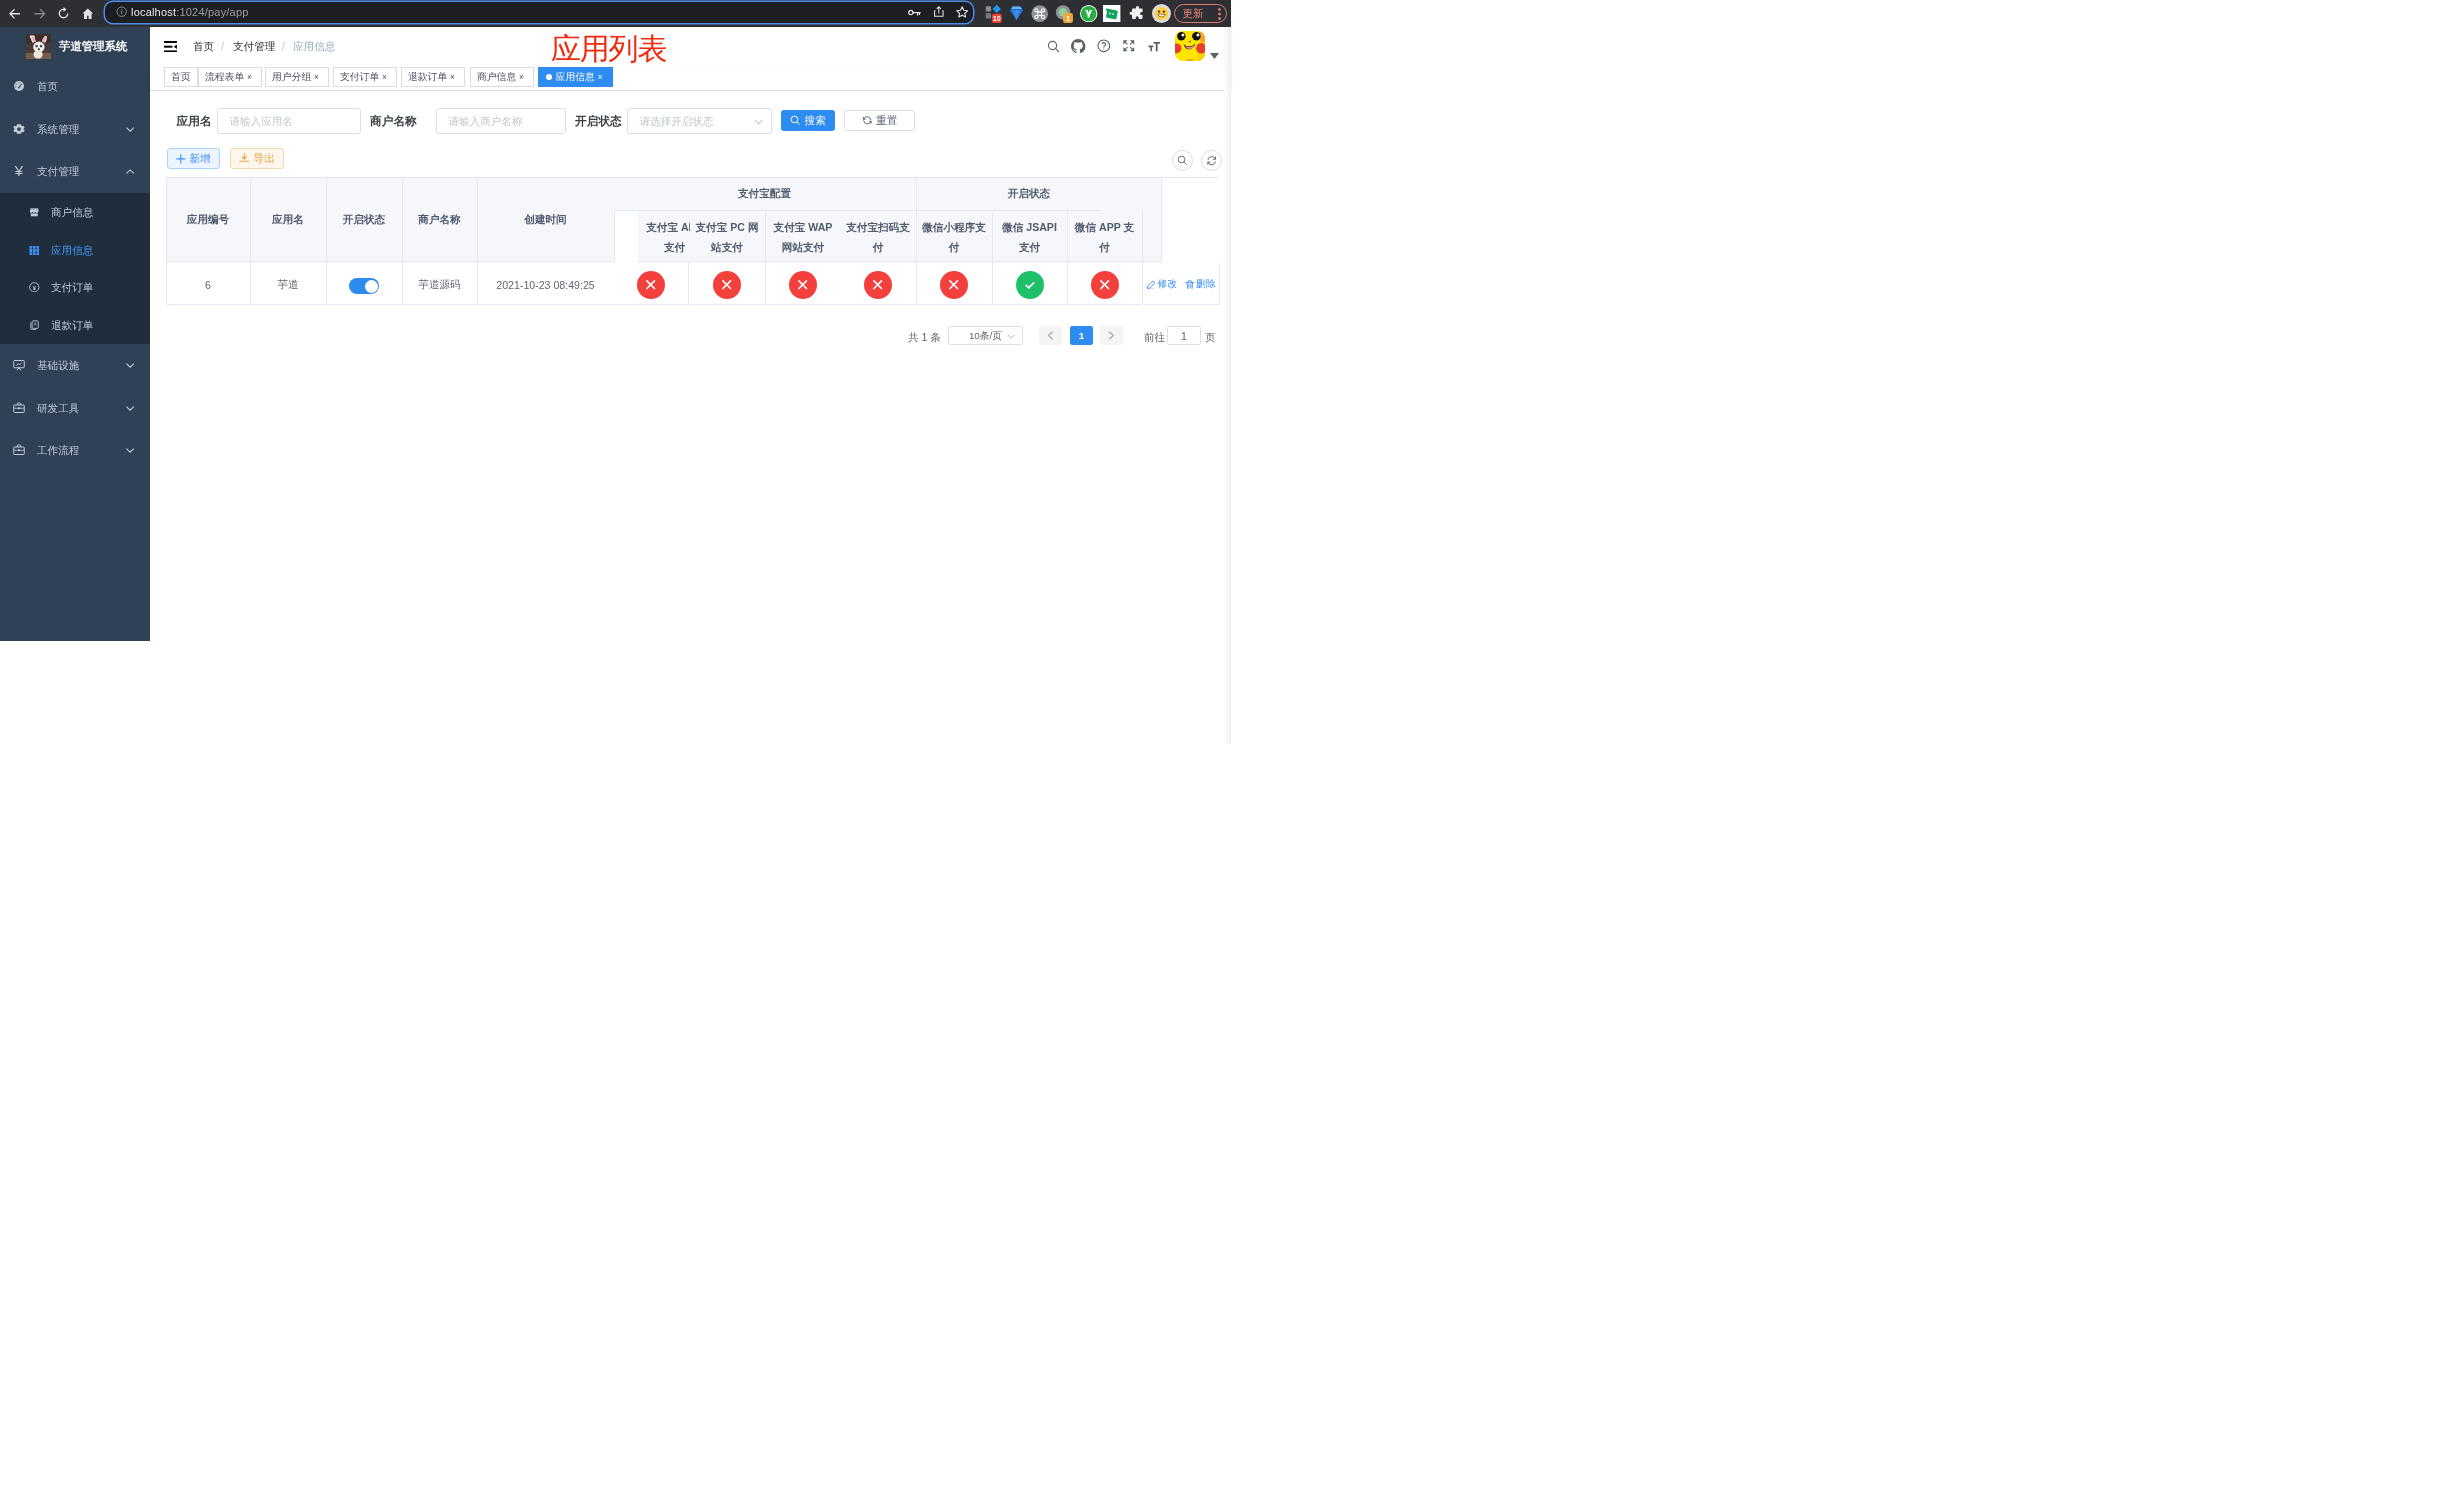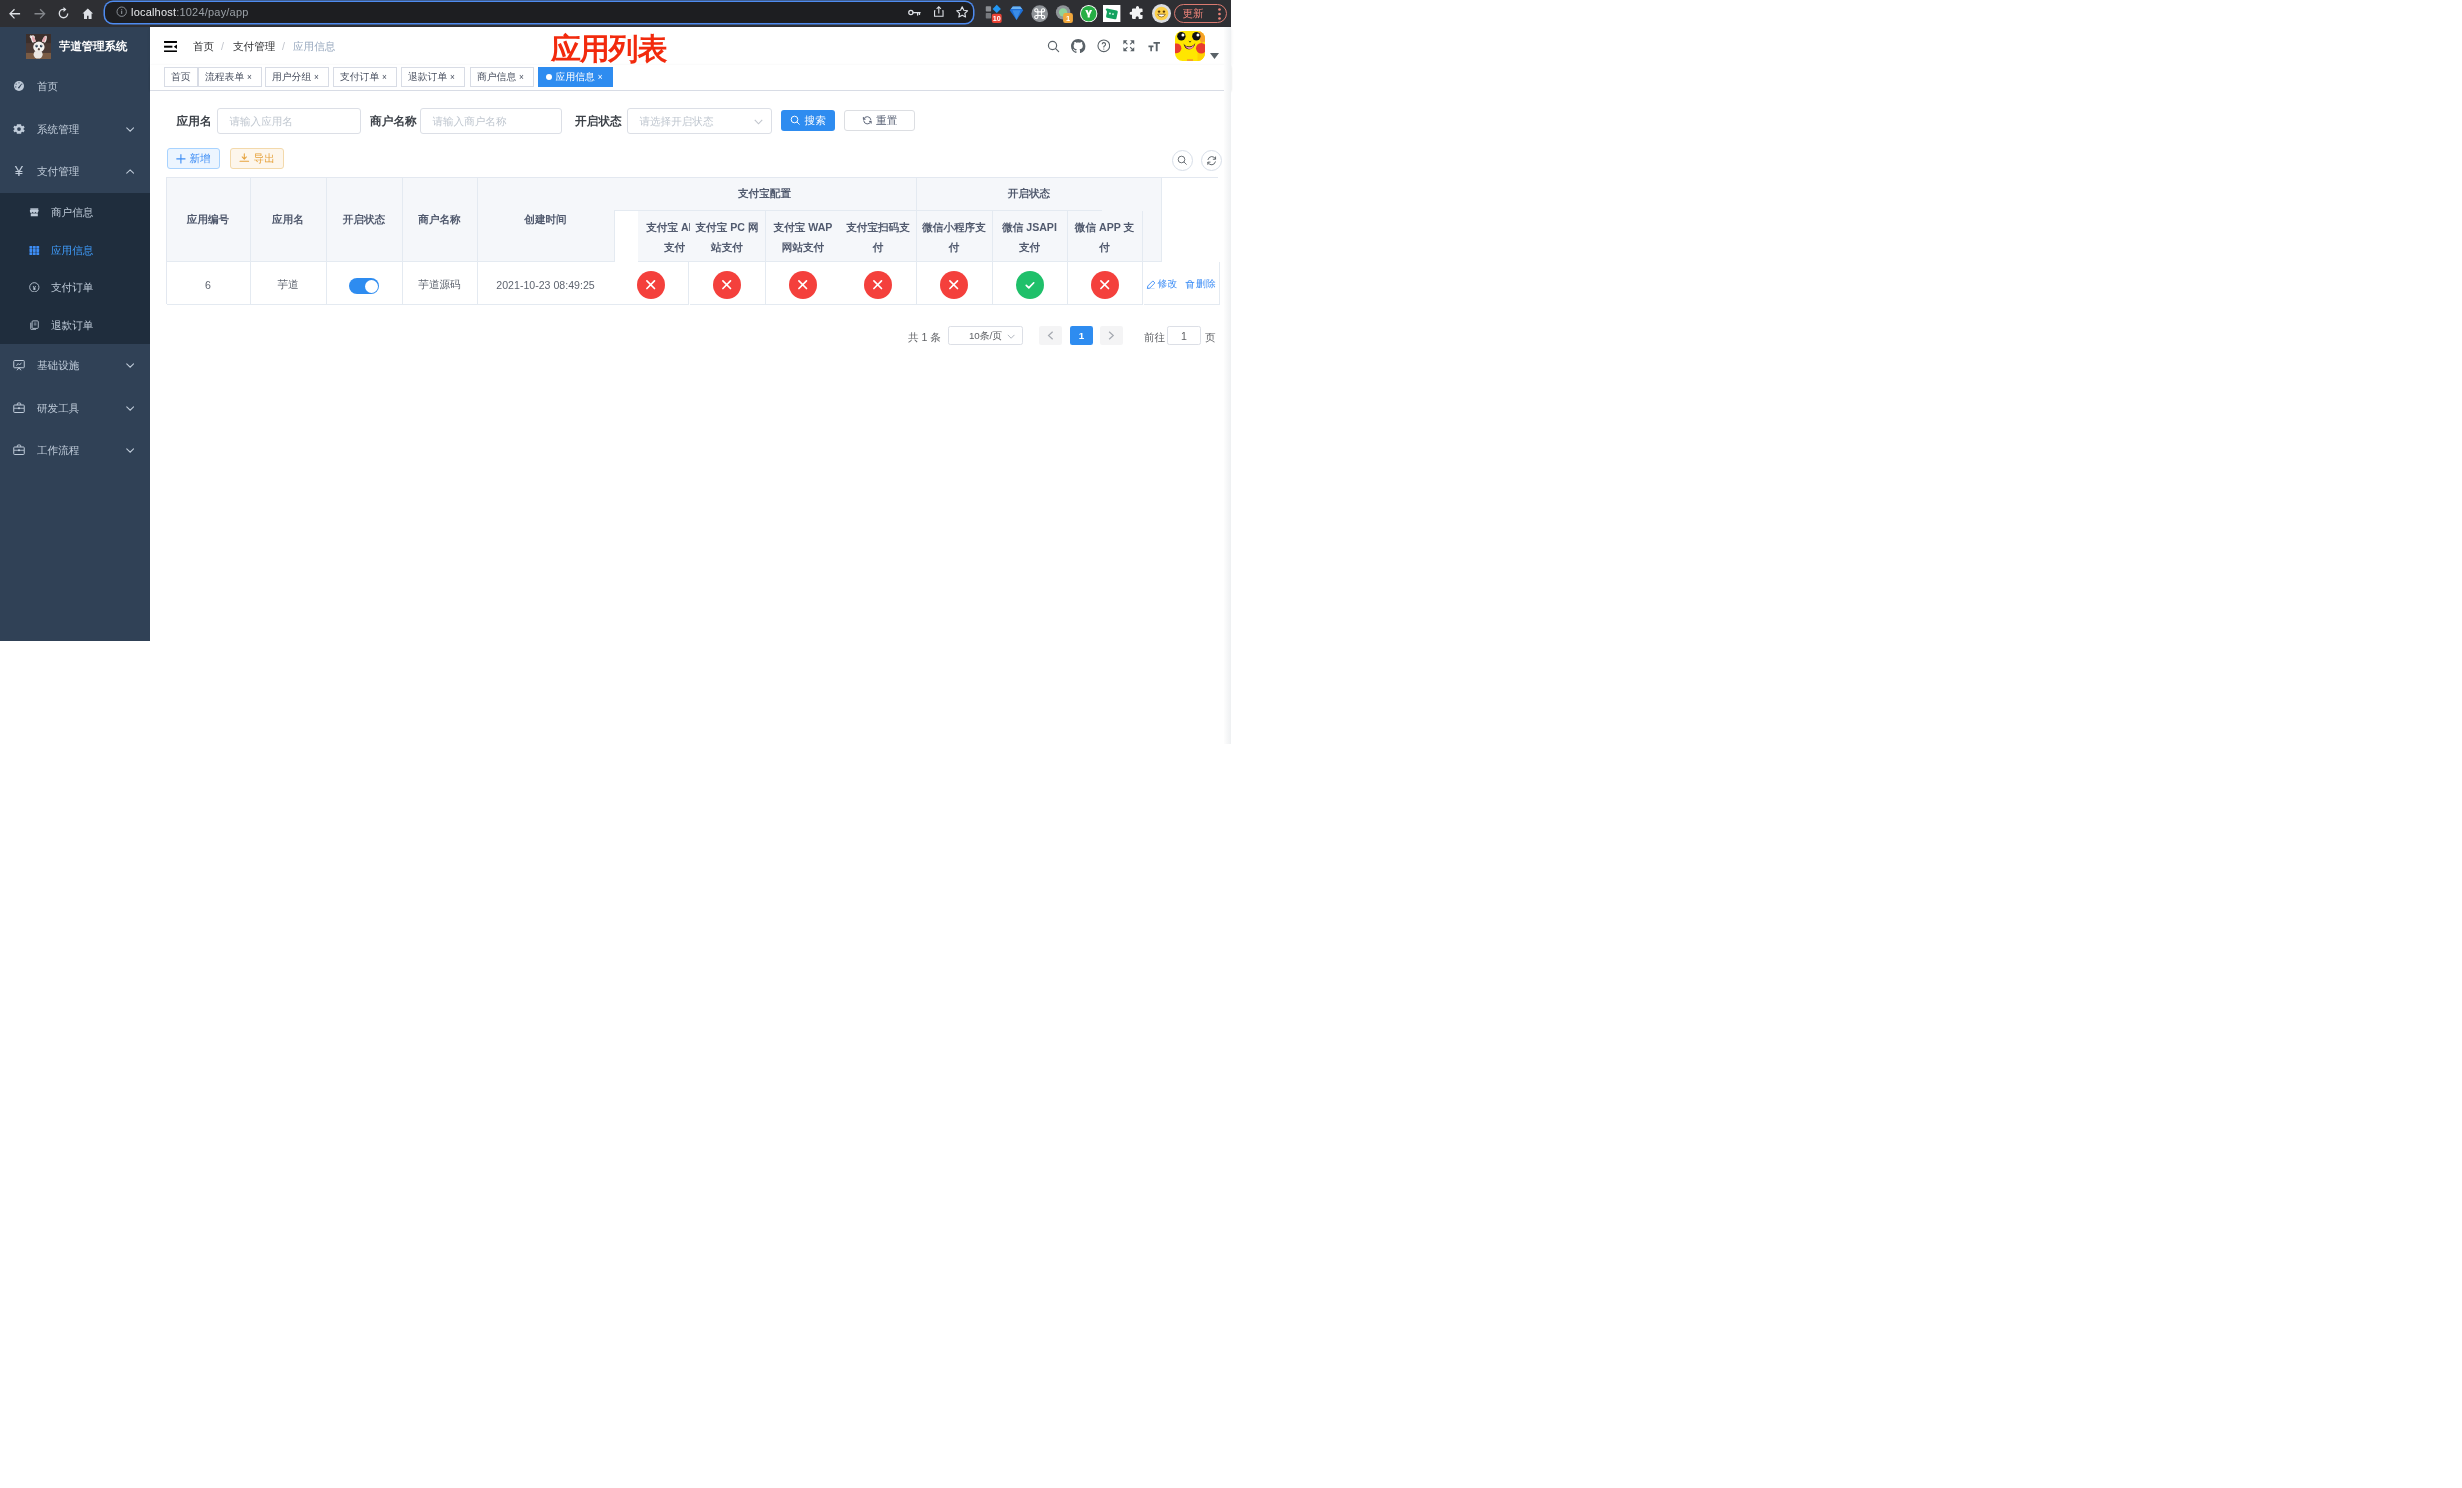--- a/index.html
+++ b/index.html
@@ -25,21 +25,21 @@
 .sub{position:absolute;left:0;width:150px;background:#1f2d3d}
 .sitem{position:absolute;left:0;width:150px;height:38px;color:#bfcbd9;font-size:10.6px}
 .sitem .txt{position:absolute;left:51px;top:0;line-height:38px}
 .sitem .ic{position:absolute;left:29px;top:13.6px;width:10.6px;height:10.6px}
 .sitem.act{color:#409eff}
 
 #navbar{position:absolute;left:0;top:0;width:1081px;height:38px;background:#fff;box-shadow:0 0.8px 3px rgba(0,21,41,.08)}
 .crumb{position:absolute;top:0;height:38px;line-height:38px;font-size:10.6px;color:#303133}
 .crumb.lite{color:#97a8be}
 .crumb.sep{color:#c0c4cc}
-#anno{position:absolute;left:401px;top:6.8px;font-size:30px;line-height:30px;font-weight:700;color:#f22a0d;letter-spacing:-1.2px;white-space:nowrap}
+#anno{position:absolute;left:401px;top:6.8px;font-size:30px;line-height:30px;font-weight:400;color:#f22a0d;letter-spacing:-1.2px;white-space:nowrap}
 .nicon{position:absolute;top:0;height:38px;display:flex;align-items:center;justify-content:center;color:#5a6268}
 
 #tags{position:absolute;left:0;top:38px;width:1081px;height:26px;background:#fff;border-bottom:0.8px solid #d8dce5;box-shadow:0 0.8px 2.3px 0 rgba(0,0,0,.12),0 0 2.3px 0 rgba(0,0,0,.04)}
 .tag{position:absolute;top:1.9px;height:19.7px;line-height:18px;border:0.8px solid #d8dce5;background:#fff;color:#495060;font-size:9.8px;padding:0 6px;white-space:nowrap}
 .tag .x{display:inline-block;width:10.6px;text-align:center;color:#495060;font-size:8.3px;vertical-align:top}
 .tag.on{background:#2e8cf0;border-color:#2e8cf0;color:#fff;padding:0 6.8px}
 .tag.on .x{color:#fff}
 .tag.on:before{content:"";display:inline-block;width:6px;height:6px;border-radius:50%;background:#fff;margin-right:3.8px;position:relative;top:0px}
 
 #content{position:absolute;left:0;top:64px;width:1081px;height:653px;background:#fff}
@@ -382,21 +382,21 @@
     <div class="tag" style="left:115px">用户分组<span class="x">×</span></div>
     <div class="tag" style="left:183px">支付订单<span class="x">×</span></div>
     <div class="tag" style="left:251px">退款订单<span class="x">×</span></div>
     <div class="tag" style="left:320px">商户信息<span class="x">×</span></div>
     <div class="tag on" style="left:388px">应用信息<span class="x">×</span></div>
   </div>
   <div id="content">
     <div class="flabel" style="left:26.5px">应用名</div>
     <div class="finput" style="left:67px;width:144px">请输入应用名</div>
     <div class="flabel" style="left:220px">商户名称</div>
-    <div class="finput" style="left:270px;width:142px">请输入商户名称</div>
+    <div class="finput" style="left:286px;width:130px">请输入商户名称</div>
     <div class="flabel" style="left:425px">开启状态</div>
     <div class="finput" style="left:477px;width:145px">请选择开启状态
       <svg style="position:absolute;right:7.6px;top:9.8px" width="9" height="6" viewBox="0 0 12 8">
           <path d="M1 1.3 6 6.4l5-5.1" fill="none" stroke="#c0c4cc" stroke-width="1.5"></path>
         </svg>
     </div>
     <div class="btn" style="left:631px;top:19px;width:54px;height:21px;background:#2e8cf0;color:#fff">
       <svg width="10.6" height="10.6" viewBox="0 0 20 20" fill="none" stroke="#fff" stroke-width="1.8" style="margin-right:3.8px">
           <circle cx="8.5" cy="8.5" r="6.3"></circle>
           <path d="m13.3 13.3 4.3 4.3" stroke-linecap="round"></path>

